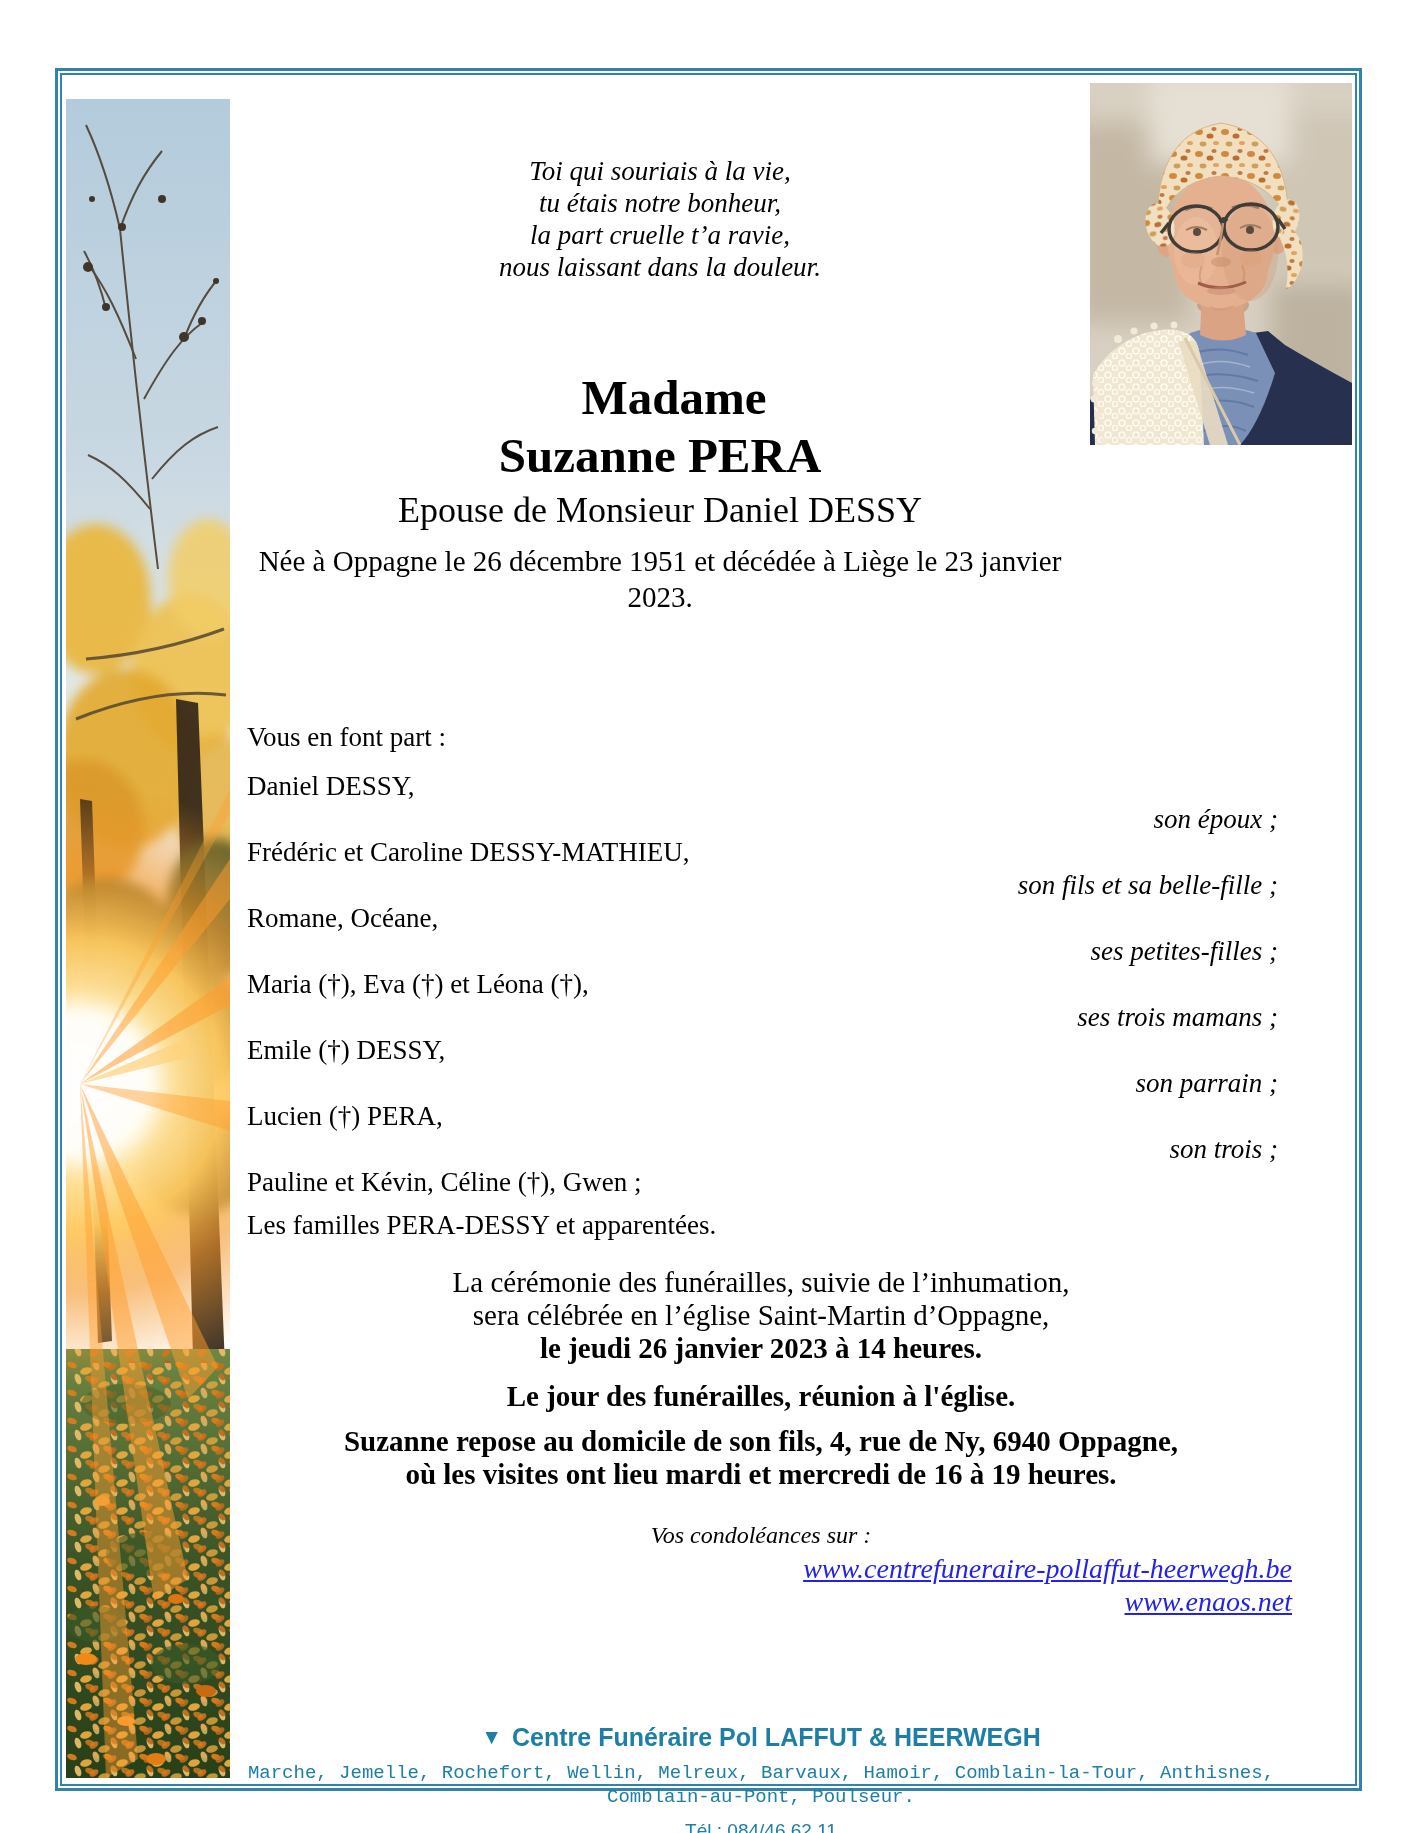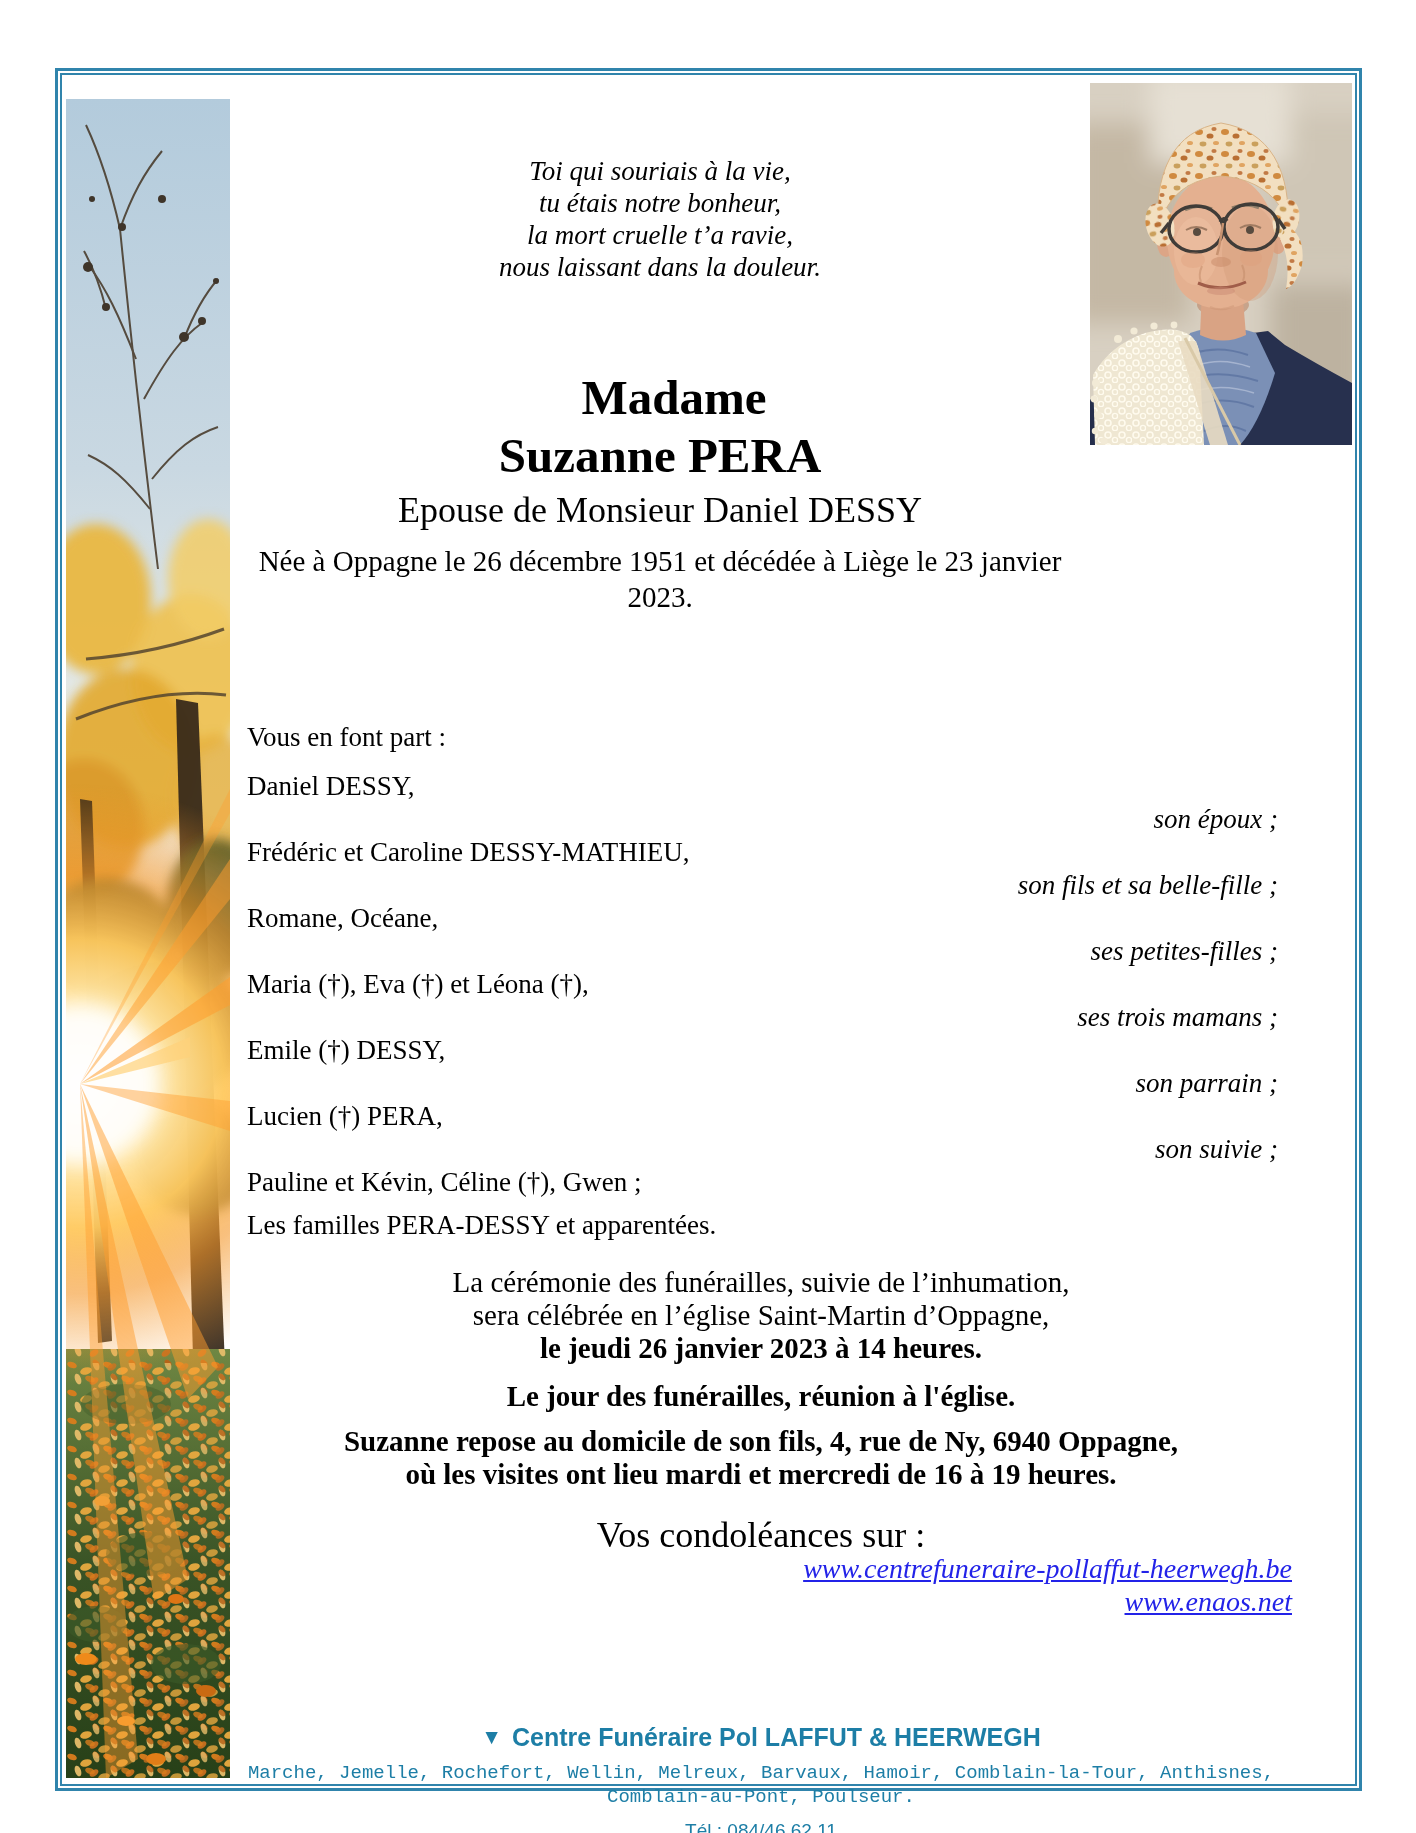--- a/index.html
+++ b/index.html
@@ -41,21 +41,21 @@
   .fam-name.gap{margin-top:10px;}
   .fam-rel{text-align:right;font-style:italic;}
 
   .center-zone{padding-right:64px;text-align:center;}
   .ceremony{font-size:29px;line-height:33px;}
   .ceremony .l1{margin-top:24px;}
   .ceremony .bold{font-weight:bold;}
   .meeting{font-size:29px;line-height:33px;font-weight:bold;margin-top:15px;}
   .repose{font-size:29px;line-height:33px;font-weight:bold;}
   .repose.r1{margin-top:12px;}
-  .condo-label{font-size:36px;line-height:33px;margin-top:28px;}
+  .condo-label{font-style:italic;font-size:24px;line-height:33px;margin-top:28px;}
   .condo-link{display:block;font-style:italic;font-size:28px;line-height:33px;color:var(--c-link);text-decoration:underline;text-align:right;}
 
   .footer-brand{font-family:"Liberation Sans","DejaVu Sans",sans-serif;font-weight:bold;font-size:25px;line-height:30px;color:var(--c-footer);margin-top:104px;}
   .footer-brand .tri{font-size:21px;position:relative;top:-2px;margin-right:10px;}
   .footer-cities{font-family:Liberation Mono, monospace;font-size:19px;line-height:24px;color:var(--c-footer);margin-top:7px;}
   .footer-tel{font-family:"Liberation Sans","DejaVu Sans",sans-serif;font-size:19px;line-height:22px;color:var(--c-footer);margin-top:11px;}
 </style>
 </head>
 <body>
 
@@ -288,21 +288,21 @@
       <ellipse cx="161" cy="175" rx="11" ry="8" fill="#dd9a78" opacity="0.3"></ellipse>
     </svg>
   </div>
 
   <div id="content">
 
     <div class="header-zone">
       <div class="poem">
         <div>Toi qui souriais à la vie,</div>
         <div>tu étais notre bonheur,</div>
-        <div>la mort cruelle t’a ravie,</div>
+        <div>la part cruelle t’a ravie,</div>
         <div>nous laissant dans la douleur.</div>
       </div>
       <div class="title1">Madame</div>
       <div class="title2">Suzanne PERA</div>
       <div class="subtitle">Epouse de Monsieur Daniel DESSY</div>
       <div class="lifeline">Née à Oppagne le 26 décembre 1951 et décédée à Liège le 23 janvier 2023.</div>
     </div>
 
     <div class="list-zone">
       <div class="intro">Vous en font part :</div>
@@ -316,21 +316,21 @@
       <div class="fam-name">Romane, Océane,</div>
       <div class="fam-rel">ses petites-filles ;</div>
 
       <div class="fam-name">Maria (†), Eva (†) et Léona (†),</div>
       <div class="fam-rel">ses trois mamans ;</div>
 
       <div class="fam-name">Emile (†) DESSY,</div>
       <div class="fam-rel">son parrain ;</div>
 
       <div class="fam-name">Lucien (†) PERA,</div>
-      <div class="fam-rel">son suivie ;</div>
+      <div class="fam-rel">son trois ;</div>
 
       <div class="fam-name">Pauline et Kévin, Céline (†), Gwen ;</div>
       <div class="fam-name gap">Les familles PERA-DESSY et apparentées.</div>
     </div>
 
     <div class="center-zone">
       <div class="ceremony">
         <div class="l1">La cérémonie des funérailles, suivie de l’inhumation,</div>
         <div>sera célébrée en l’église Saint-Martin d’Oppagne,</div>
         <div class="bold">le jeudi 26 janvier 2023 à 14 heures.</div>

